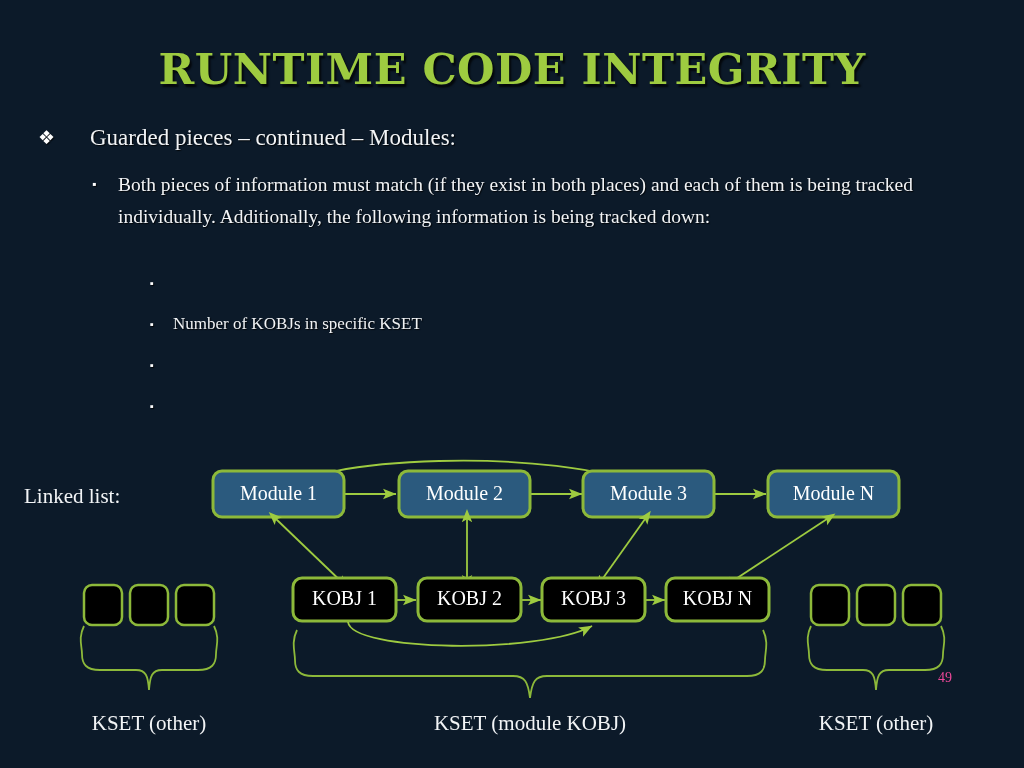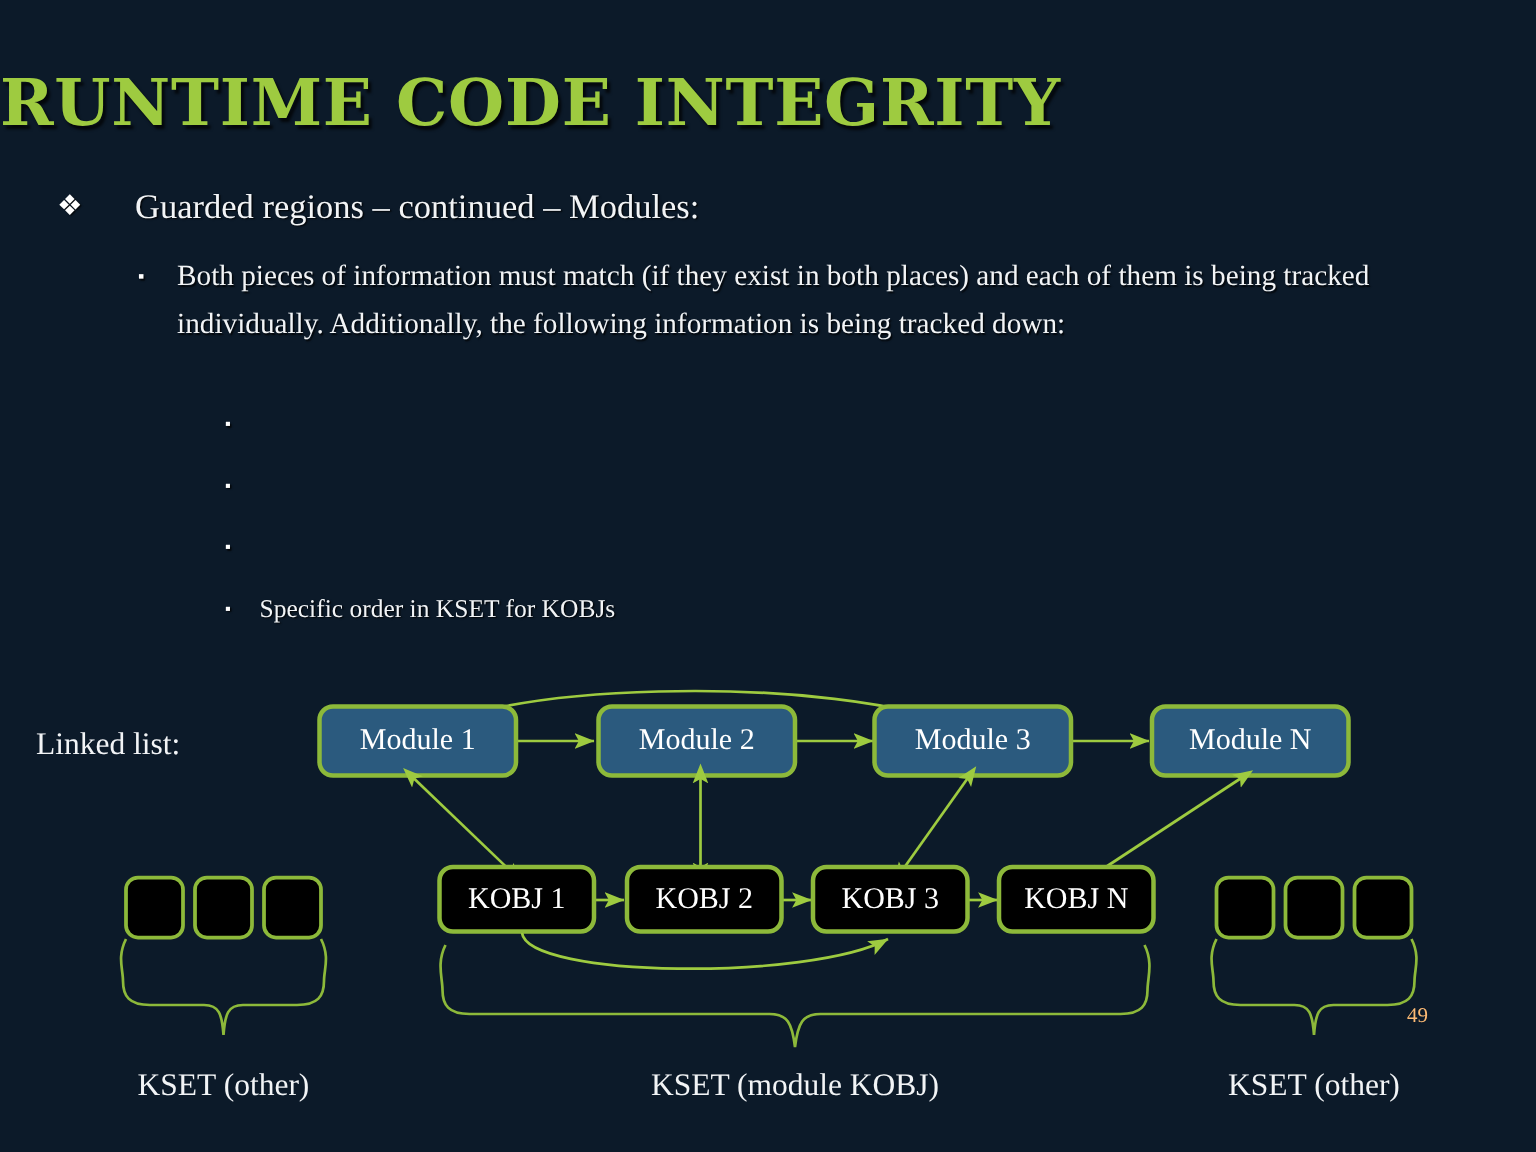--- a/index.html
+++ b/index.html
@@ -15,20 +15,21 @@
     overflow: hidden;
     font-family: "Liberation Serif", "DejaVu Serif", serif;
   }
 
   
   #slide-title {
     position: absolute;
     left: 0;
     top: 44px;
     width: 1024px;
+    text-align: center;
     font-family: "DejaVu Serif", "Liberation Serif", serif;
     font-weight: bold;
     font-size: 43px;
     letter-spacing: 0.5px;
     color: #9ECB40;
     text-shadow: 2px 3px 2px rgba(0,0,0,0.75);
     white-space: nowrap;
   }
 
   
@@ -128,55 +129,55 @@
     font-family: "Liberation Serif", "DejaVu Serif", serif;
     fill: #f2f4f6;
     font-size: 21px;
     text-anchor: middle;
     dominant-baseline: middle;
   }
   #slide-number {
     position: absolute;
     right: 72px;
     top: 670px;
-    color: #fdba74;
+    color: #ec4899;
     font-size: 14px;
     font-family: "Liberation Serif", "DejaVu Serif", serif;
   }
 </style>
 </head>
 <body>
 
 <div id="slide">
 
   <div id="slide-title">RUNTIME CODE INTEGRITY</div>
 
   <div class="bullet-row" id="bullet-l1">
     <span class="bullet-mark">❖</span>
-    <span class="bullet-text">Guarded regions – continued – Modules:</span>
+    <span class="bullet-text">Guarded pieces – continued – Modules:</span>
   </div>
 
   <div class="bullet-row" id="bullet-l2">
     <span class="bullet-mark">▪</span>
     <span class="bullet-text">Both pieces of information must match (if they exist in both places) and each of them is being tracked individually. Additionally, the following information is being tracked down:</span>
   </div>
 
   <div id="bullet-l3-list">
     <div class="l3-row">
       <span class="bullet-mark">▪</span>
     </div>
     <div class="l3-row">
       <span class="bullet-mark">▪</span>
-    </div>
-    <div class="l3-row">
-      <span class="bullet-mark">▪</span>
-    </div>
-    <div class="l3-row">
-      <span class="bullet-mark">▪</span>
-      <span>Specific order in KSET for KOBJs</span>
+      <span>Number of KOBJs in specific KSET</span>
+    </div>
+    <div class="l3-row">
+      <span class="bullet-mark">▪</span>
+    </div>
+    <div class="l3-row">
+      <span class="bullet-mark">▪</span>
     </div>
   </div>
 
   <div id="diagram">
     <svg width="1024" height="328" viewBox="0 0 1024 328">
       <defs>
         <marker id="arrow" markerWidth="9" markerHeight="9" refX="7.2" refY="3.2" orient="auto" markerUnits="strokeWidth">
           <path d="M0,0.3 L7.4,3.2 L0,6.1 L1.6,3.2 Z" fill="#9ECB40"></path>
         </marker>
         <marker id="arrowStart" markerWidth="9" markerHeight="9" refX="1.8" refY="3.2" orient="auto-start-reverse" markerUnits="strokeWidth">

